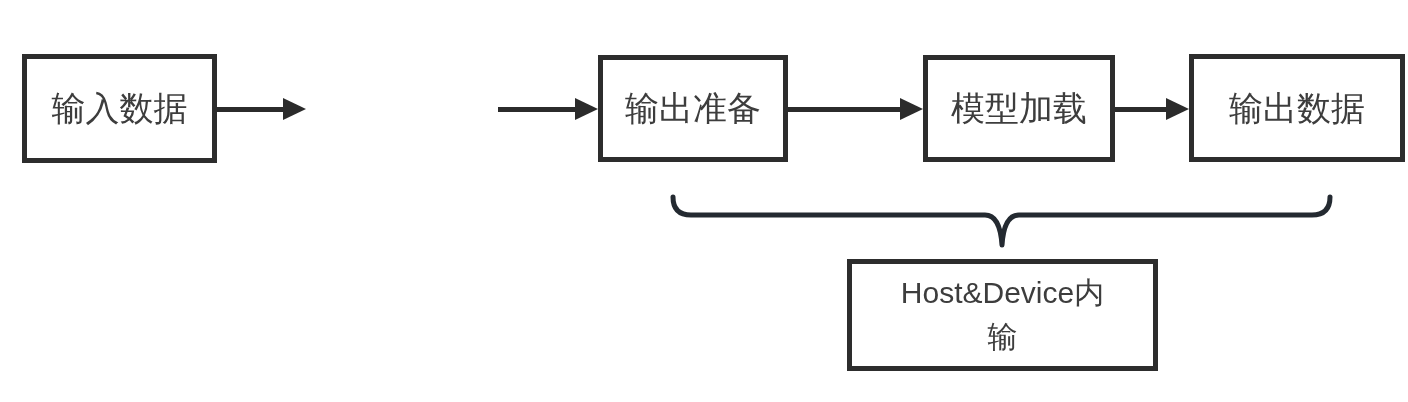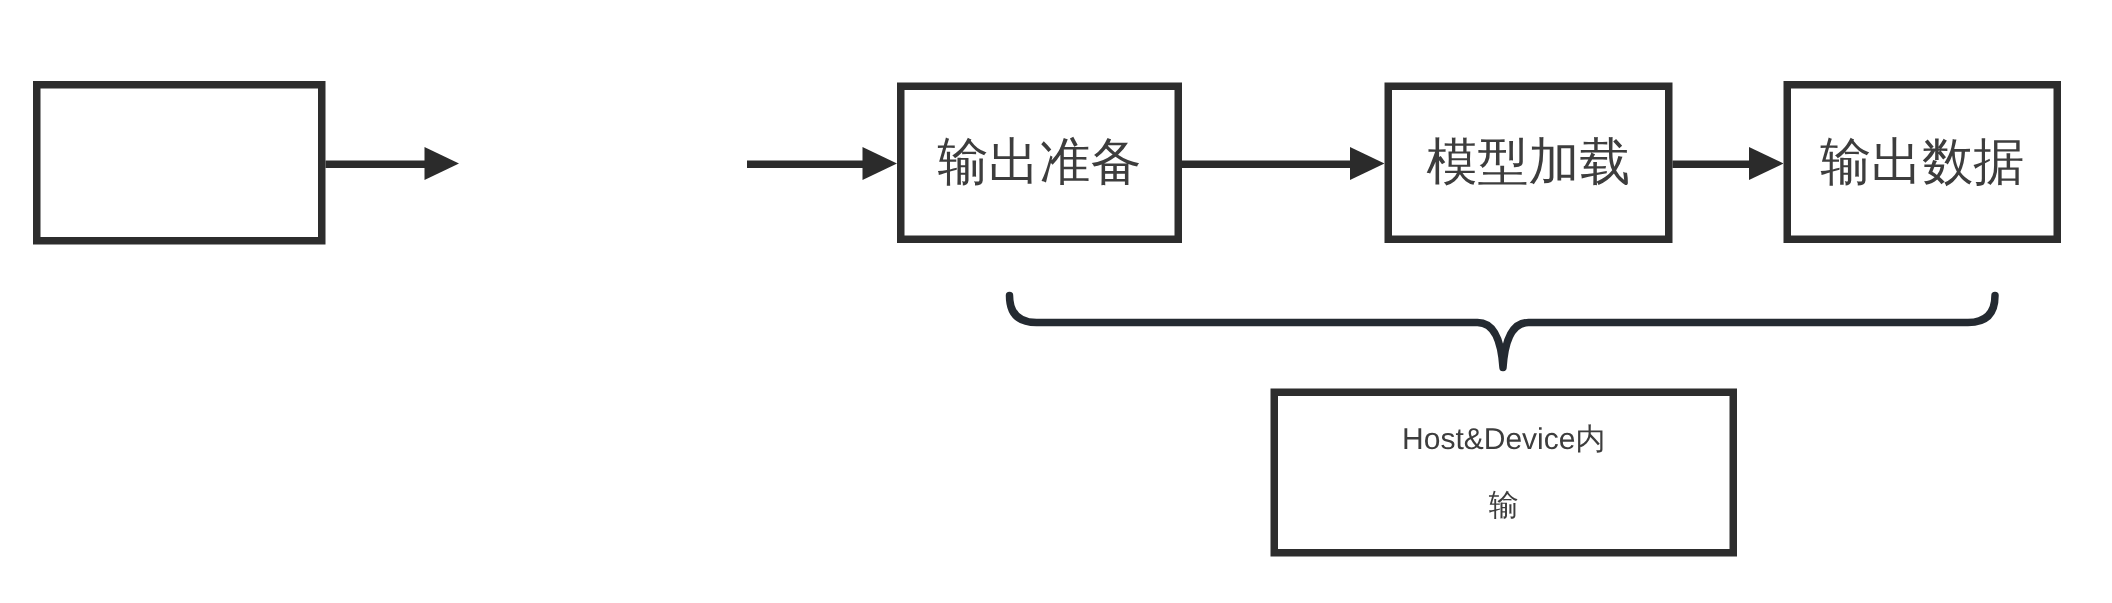--- a/index.html
+++ b/index.html
@@ -27,21 +27,21 @@
     text-align: center;
     color: #3d3d3d;
     font-size: 34px;
     line-height: 45px;
     white-space: nowrap;
   }
   .fbox-1 { left: 22px;   top: 54px; width: 195px; height: 109px; }
   .fbox-2 { left: 306px;  top: 55px; width: 192px; height: 107px; }
   .fbox-3 { left: 598px;  top: 55px; width: 190px; height: 107px; }
   .fbox-4 { left: 923px;  top: 55px; width: 192px; height: 107px; }
-  .fbox-5 { left: 1189px; top: 54px; width: 185px; height: 108px; }
+  .fbox-5 { left: 1189px; top: 54px; width: 216px; height: 108px; }
 
   .arrow {
     position: absolute;
     top: 98px;
     height: 22px;
   }
   .arrow .shaft {
     position: absolute;
     left: 0;
     right: 20px;
@@ -80,32 +80,33 @@
     height: 112px;
     box-sizing: border-box;
     border: 5px solid #2d2d2d;
     background: transparent;
     display: flex;
     flex-direction: column;
     align-items: center;
     justify-content: center;
     text-align: center;
     color: #3d3d3d;
-    font-size: 20px;
+    font-size: 30px;
     line-height: 44px;
     white-space: nowrap;
     overflow: visible;
   }
 </style>
 </head>
 <body>
 
 <div class="canvas">
 
   <div class="fbox fbox-1">
+    <span>输入数据</span>
   </div>
 
   <div class="arrow arrow-1">
     <div class="shaft"></div>
     <div class="head"></div>
   </div>
 
 
   <div class="arrow arrow-2">
     <div class="shaft"></div>

